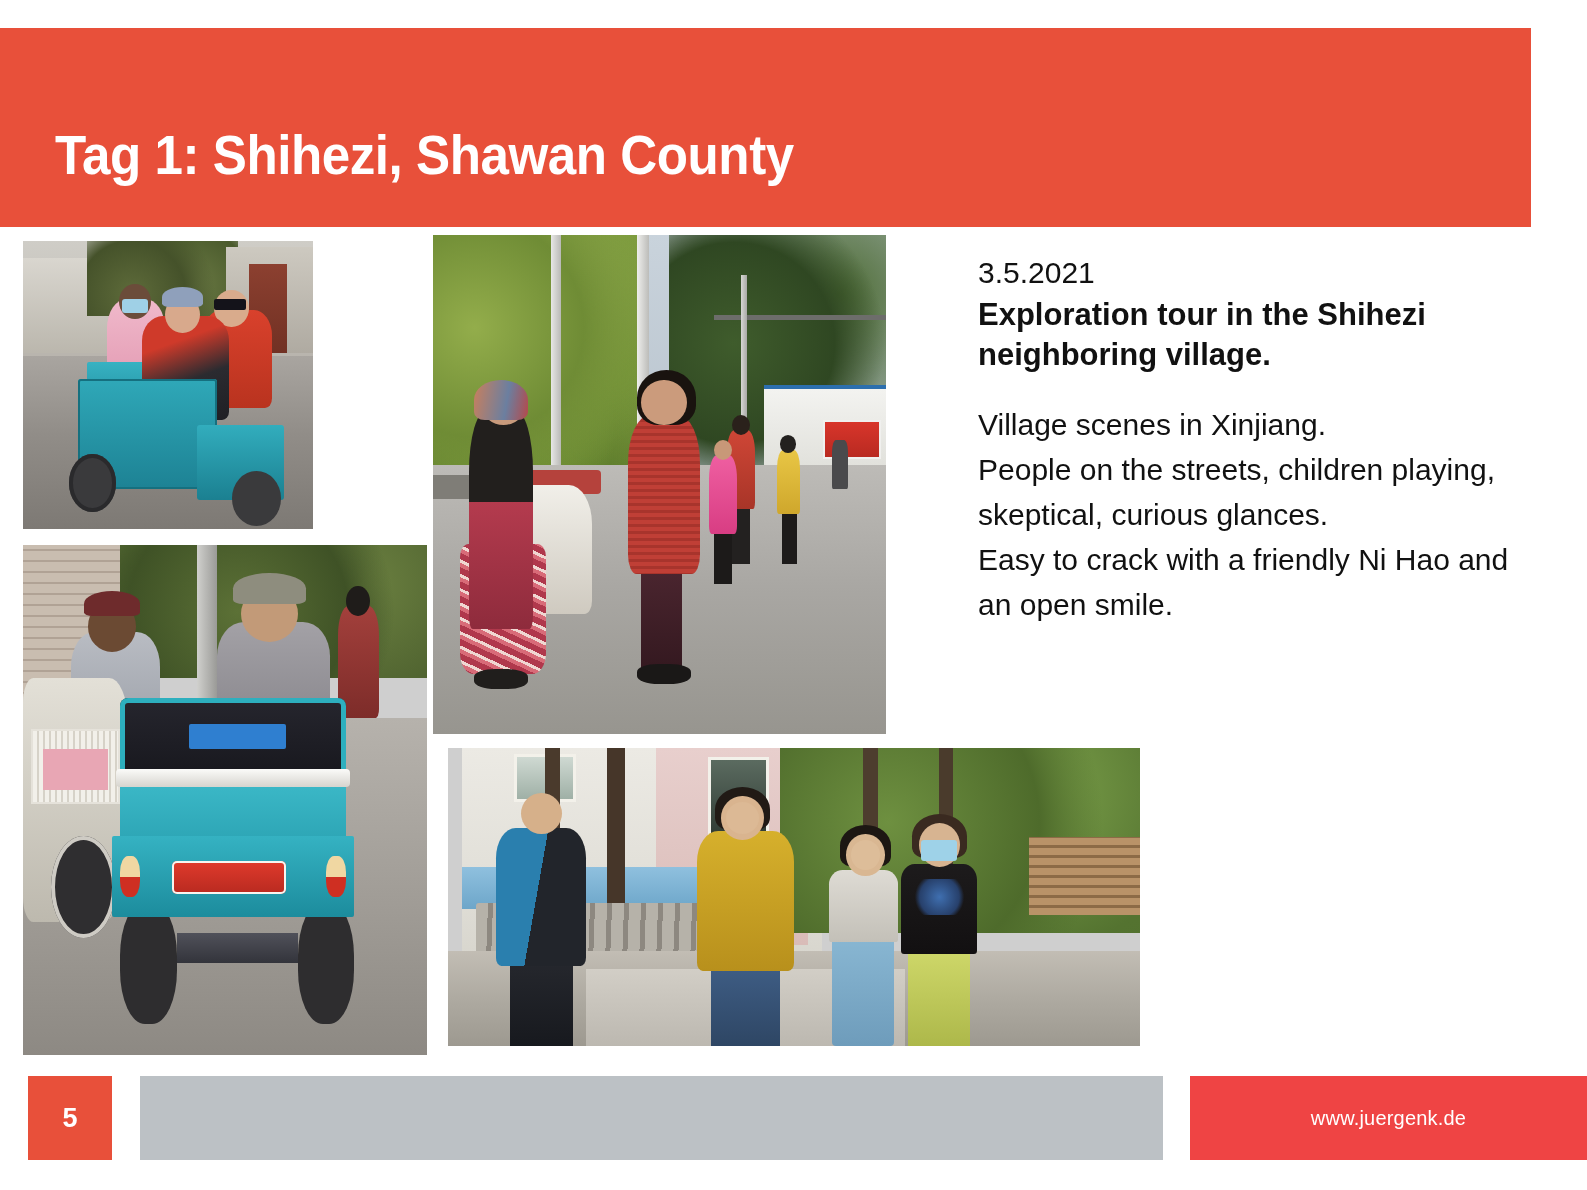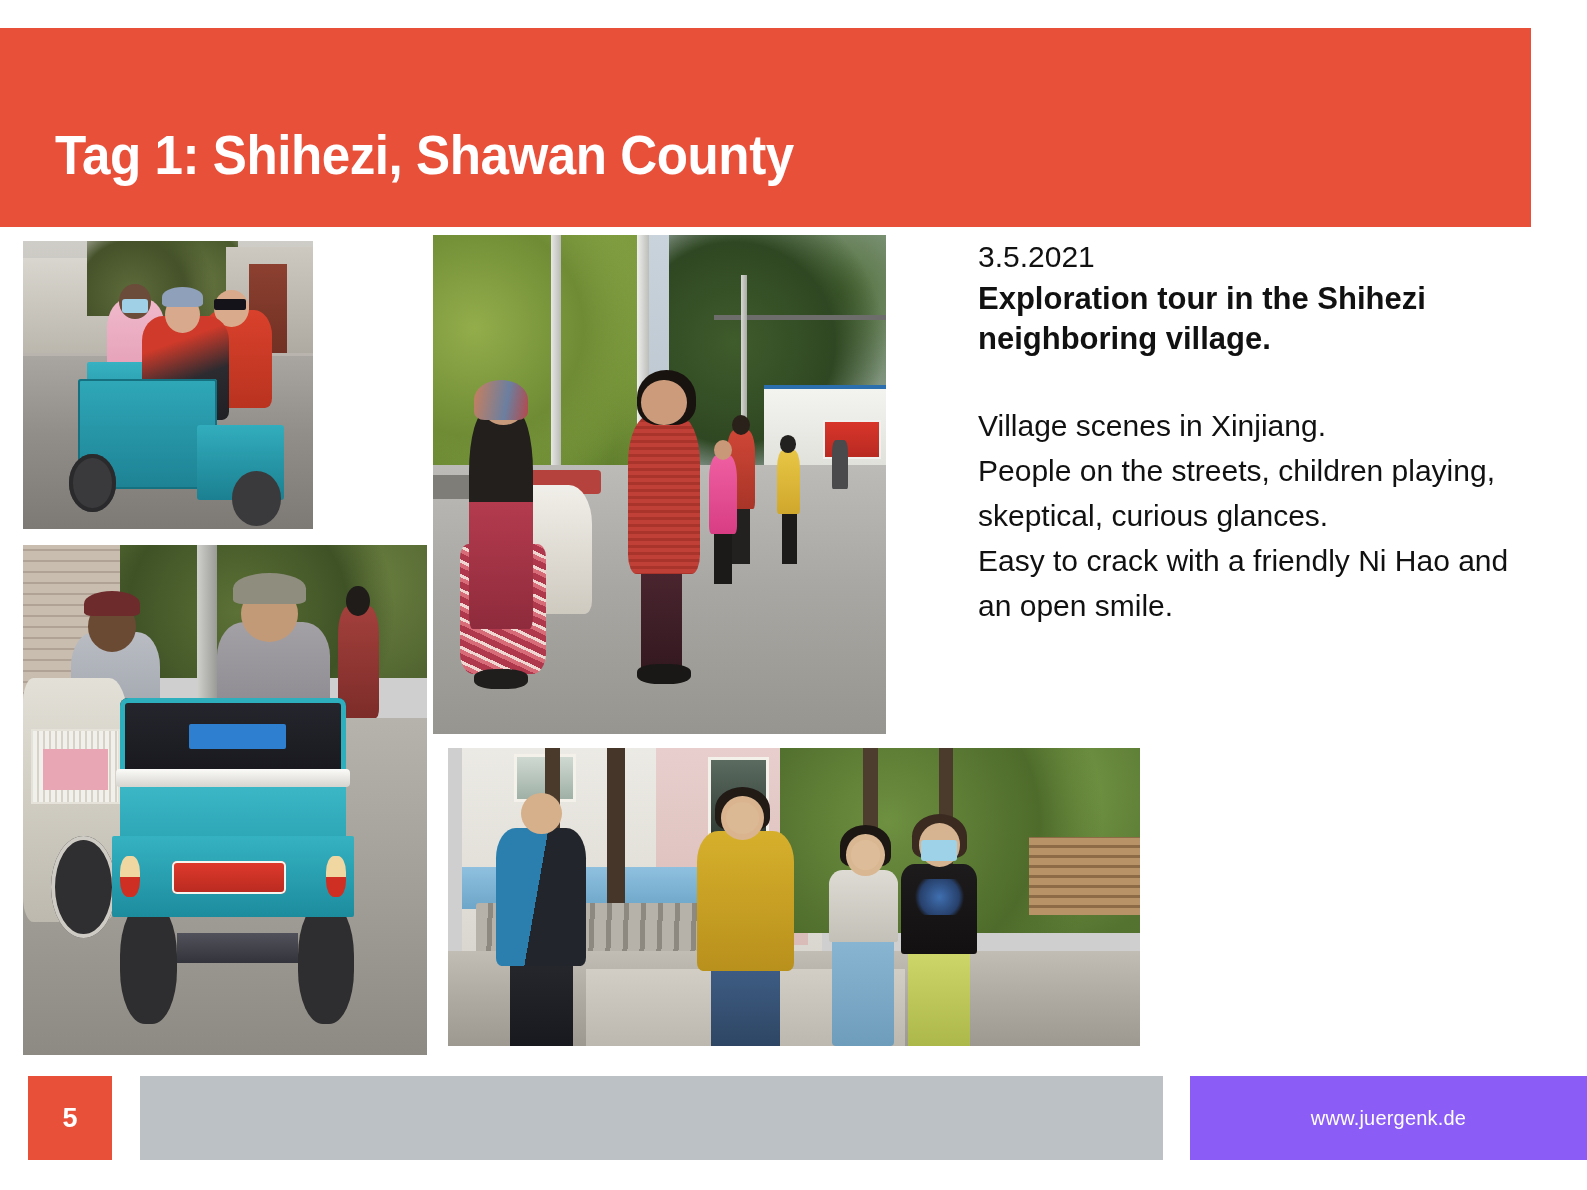--- a/index.html
+++ b/index.html
@@ -332,57 +332,57 @@
     width: 1023px;
     height: 84px;
     background: #BCC1C5;
   }
   .footer-url {
     position: absolute;
     left: 1190px;
     top: 1076px;
     width: 397px;
     height: 84px;
-    background: #8b5cf6;
+    background: #ef4444;
   }
   .footer-url span {
     position: absolute;
     left: 0; right: 0;
     top: 50%;
     transform: translateY(-50%);
     text-align: center;
     color: #ffffff;
     font-size: 20px;
     letter-spacing: 0.2px;
   }
 
   
   .text-col {
     position: absolute;
     left: 978px;
-    top: 237px;
+    top: 253px;
     width: 560px;
     color: #111111;
   }
   .text-col .date {
     font-size: 30px;
     line-height: 40px;
     font-weight: normal;
   }
   .text-col .lead {
     font-size: 31px;
     line-height: 40px;
     font-weight: bold;
     margin-top: 2px;
   }
   .text-col .body {
     font-size: 30px;
     line-height: 45px;
     font-weight: normal;
-    margin-top: 44px;
+    margin-top: 27px;
     white-space: pre-line;
   }
 </style>
 </head>
 <body>
 
 <div class="header-band"></div>
 <div class="slide-title">Tag 1: Shihezi, Shawan County</div>
 
 <div class="photo" id="photo-trike-riders">

